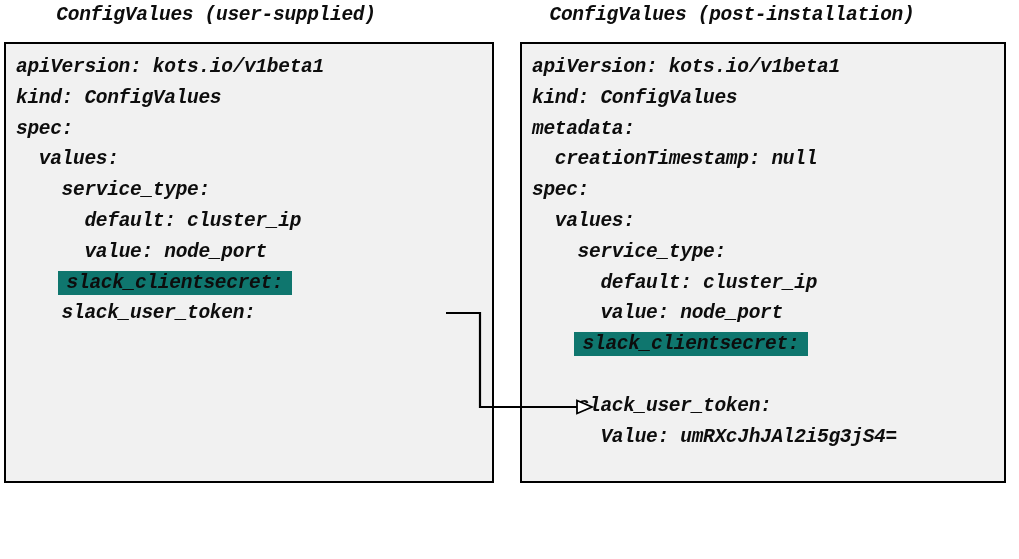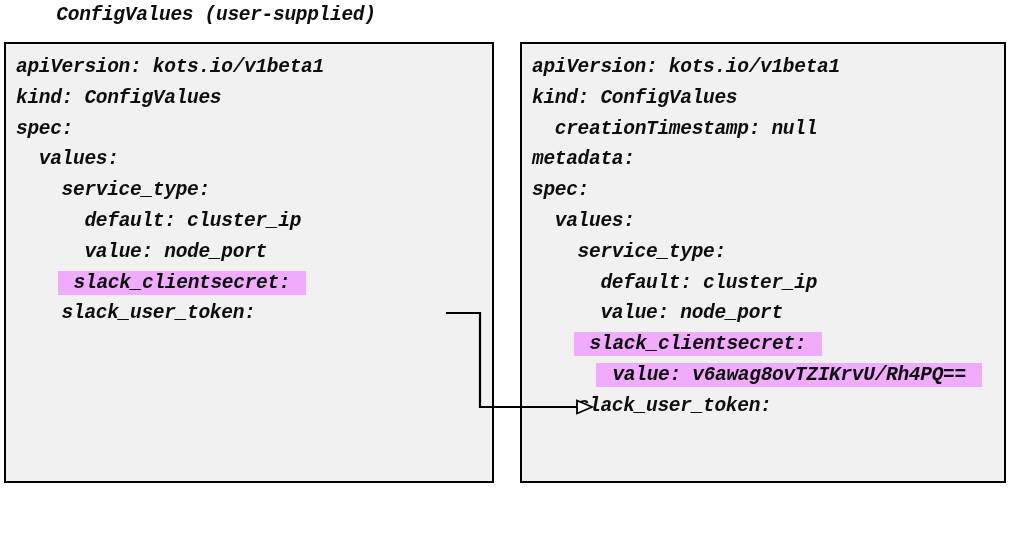--- a/index.html
+++ b/index.html
@@ -44,70 +44,72 @@
   .panel.right { left: 520px; width: 486px; }
   .code-line {
     font-size: 19.5px;
     font-weight: bold;
     line-height: 30.8px;
     white-space: pre;
     color: #0d0d0d;
     letter-spacing: -0.3px;
   }
   .hl {
-    background: #f0abfc;
-    padding: 1px 16px;
+    background: #0f766e;
+    padding: 1px 9px;
     margin: -1px -4px;
   }
   .arrow-overlay {
     position: absolute;
     top: 0; left: 0;
     width: 1019px;
     height: 559px;
     pointer-events: none;
     z-index: 10;
   }
 </style>
 </head>
 <body>
 
 <div class="stage">
 
   <div class="panel-title left">ConfigValues (user-supplied)</div>
 
+  <div class="panel-title right">ConfigValues (post-installation)</div>
 
   <div class="panel left">
     <div>
         <div class="code-line"><span></span><span>apiVersion: kots.io/v1beta1</span></div>
         <div class="code-line"><span></span><span>kind: ConfigValues</span></div>
         <div class="code-line"><span></span><span>spec:</span></div>
         <div class="code-line"><span>  </span><span>values:</span></div>
         <div class="code-line"><span>    </span><span>service_type:</span></div>
         <div class="code-line"><span>      </span><span>default: cluster_ip</span></div>
         <div class="code-line"><span>      </span><span>value: node_port</span></div>
         <div class="code-line"><span>    </span><span class="hl">slack_clientsecret:</span></div>
         <div class="code-line"><span>    </span><span>slack_user_token:</span></div>
         <div class="code-line"><span>      </span></div>
       </div>
   </div>
 
   <div class="panel right">
     <div>
         <div class="code-line"><span></span><span>apiVersion: kots.io/v1beta1</span></div>
         <div class="code-line"><span></span><span>kind: ConfigValues</span></div>
+        <div class="code-line"><span></span><span>metadata:</span></div>
         <div class="code-line"><span>  </span><span>creationTimestamp: null</span></div>
-        <div class="code-line"><span></span><span>metadata:</span></div>
         <div class="code-line"><span></span><span>spec:</span></div>
         <div class="code-line"><span>  </span><span>values:</span></div>
         <div class="code-line"><span>    </span><span>service_type:</span></div>
         <div class="code-line"><span>      </span><span>default: cluster_ip</span></div>
         <div class="code-line"><span>      </span><span>value: node_port</span></div>
         <div class="code-line"><span>    </span><span class="hl">slack_clientsecret:</span></div>
-        <div class="code-line"><span>      </span><span class="hl">value: v6awag8ovTZIKrvU/Rh4PQ==</span></div>
+        <div class="code-line"><span>      </span></div>
         <div class="code-line"><span>    </span><span>slack_user_token:</span></div>
+        <div class="code-line"><span>      </span><span>Value: umRXcJhJAl2i5g3jS4=</span></div>
       </div>
   </div>
 
   <svg class="arrow-overlay" width="1019" height="559" viewBox="0 0 1019 559" xmlns="http://www.w3.org/2000/svg">
     <polyline points="446,313 480,313 480,407 577,407" fill="none" stroke="#000000" stroke-width="2.2"></polyline>
     <polygon points="577,400.5 592,407 577,413.5" fill="#ffffff" stroke="#000000" stroke-width="1.8" stroke-linejoin="miter"></polygon>
   </svg>
 
 </div>
 

